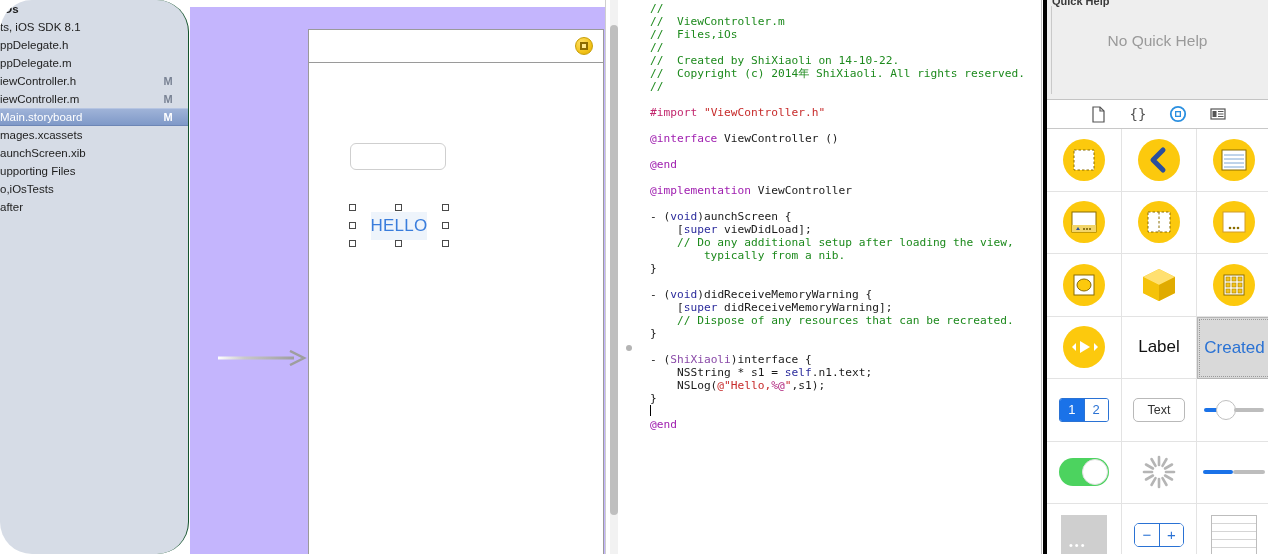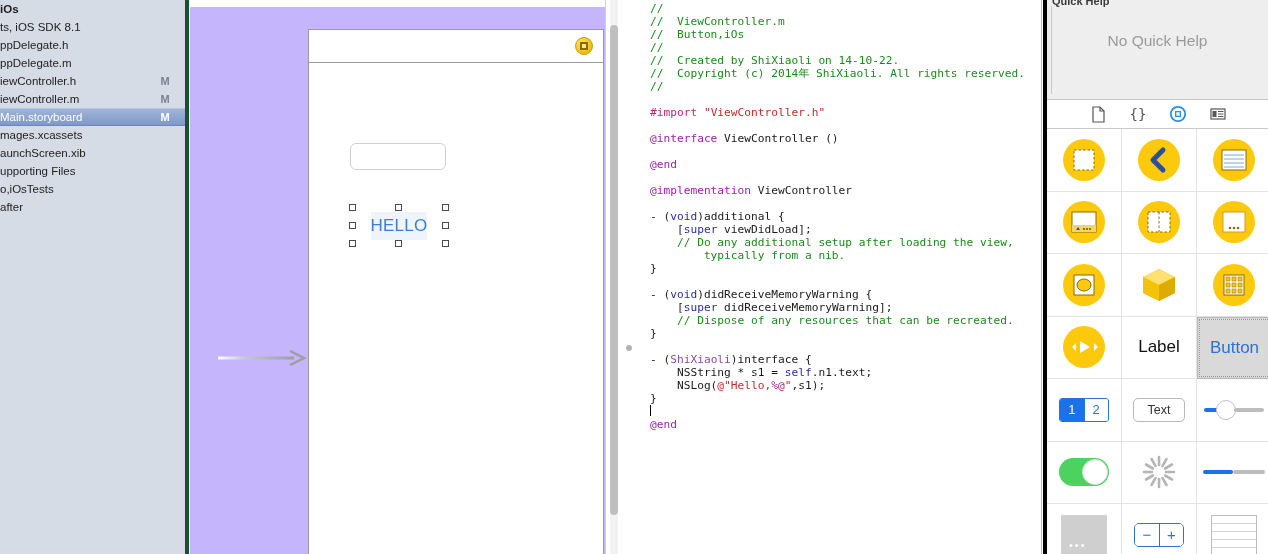--- a/index.html
+++ b/index.html
@@ -10,24 +10,25 @@
     font-family: "Liberation Sans", sans-serif;
     -webkit-font-smoothing: antialiased;
   }
   #app { position: relative; width: 1268px; height: 554px; }
 
   
   #navigator {
     position: absolute; left: 0; top: 0;
     width: 189px; height: 554px;
     background: #d6dce6;
-    border-right: 4px solid #14532d;
+    border-right: 1px solid #14532d;
     overflow: hidden;
     font-size: 11.5px;
     color: #1d1d1d;
+    border-radius: 32px;
   }
   .nav-row {
     position: relative;
     height: 18px;
     line-height: 18px;
     padding-left: 0px;
     white-space: nowrap;
     display: flex;
     align-items: center;
     overflow: hidden;
@@ -437,35 +438,35 @@
 
   <div id="editor-gutterbar">
     <div class="vscroll"></div>
     <div class="vthumb"></div>
     <div id="gutter-dot"></div>
   </div>
 
   <div id="editor">
       <div class="line"><span class="c-comment">//</span></div>
       <div class="line"><span class="c-comment">//  ViewController.m</span></div>
-      <div class="line"><span class="c-comment">//  Button,iOs</span></div>
+      <div class="line"><span class="c-comment">//  Files,iOs</span></div>
       <div class="line"><span class="c-comment">//</span></div>
       <div class="line"><span class="c-comment">//  Created by ShiXiaoli on 14-10-22.</span></div>
       <div class="line"><span class="c-comment">//  Copyright (c) 2014年 ShiXiaoli. All rights reserved.</span></div>
       <div class="line"><span class="c-comment">//</span></div>
       <div class="line"><span class="c-plain"></span></div>
       <div class="line"><span class="c-pre">#import </span><span class="c-string">"ViewController.h"</span></div>
       <div class="line"><span class="c-plain"></span></div>
       <div class="line"><span class="c-keyword">@interface</span><span class="c-plain"> ViewController ()</span></div>
       <div class="line"><span class="c-plain"></span></div>
       <div class="line"><span class="c-keyword">@end</span></div>
       <div class="line"><span class="c-plain"></span></div>
       <div class="line"><span class="c-keyword">@implementation</span><span class="c-plain"> ViewController</span></div>
       <div class="line"><span class="c-plain"></span></div>
-      <div class="line"><span class="c-plain">- (</span><span class="c-type">void</span><span class="c-plain">)additional {</span></div>
+      <div class="line"><span class="c-plain">- (</span><span class="c-type">void</span><span class="c-plain">)aunchScreen {</span></div>
       <div class="line"><span class="c-plain">    [</span><span class="c-type">super</span><span class="c-plain"> viewDidLoad];</span></div>
       <div class="line"><span class="c-comment">    // Do any additional setup after loading the view,</span></div>
       <div class="line"><span class="c-comment">        typically from a nib.</span></div>
       <div class="line"><span class="c-plain">}</span></div>
       <div class="line"><span class="c-plain"></span></div>
       <div class="line"><span class="c-plain">- (</span><span class="c-type">void</span><span class="c-plain">)didReceiveMemoryWarning {</span></div>
       <div class="line"><span class="c-plain">    [</span><span class="c-type">super</span><span class="c-plain"> didReceiveMemoryWarning];</span></div>
       <div class="line"><span class="c-comment">    // Dispose of any resources that can be recreated.</span></div>
       <div class="line"><span class="c-plain">}</span></div>
       <div class="line"><span class="c-plain"></span></div>
@@ -603,21 +604,21 @@
             <circle cx="21" cy="21" r="21" fill="#fcc90d"></circle>
             <path d="M17 15 L17 27 L27 21 Z" fill="#fff"></path>
             <path d="M13 17 L9 21 L13 25 Z" fill="#fff"></path>
             <path d="M31 17 L35 21 L31 25 Z" fill="#fff"></path>
           </svg>
         </div>
         <div class="lib-cell">
           <div class="lib-label-text">Label</div>
         </div>
         <div class="lib-cell selected">
-          <div class="lib-btn-text">Button</div>
+          <div class="lib-btn-text">Created</div>
         </div>
         <div class="lib-cell">
           <div class="seg">
             <div class="s1">1</div>
             <div class="s2">2</div>
           </div>
         </div>
         <div class="lib-cell">
           <div class="textfield-chip">Text</div>
         </div>

